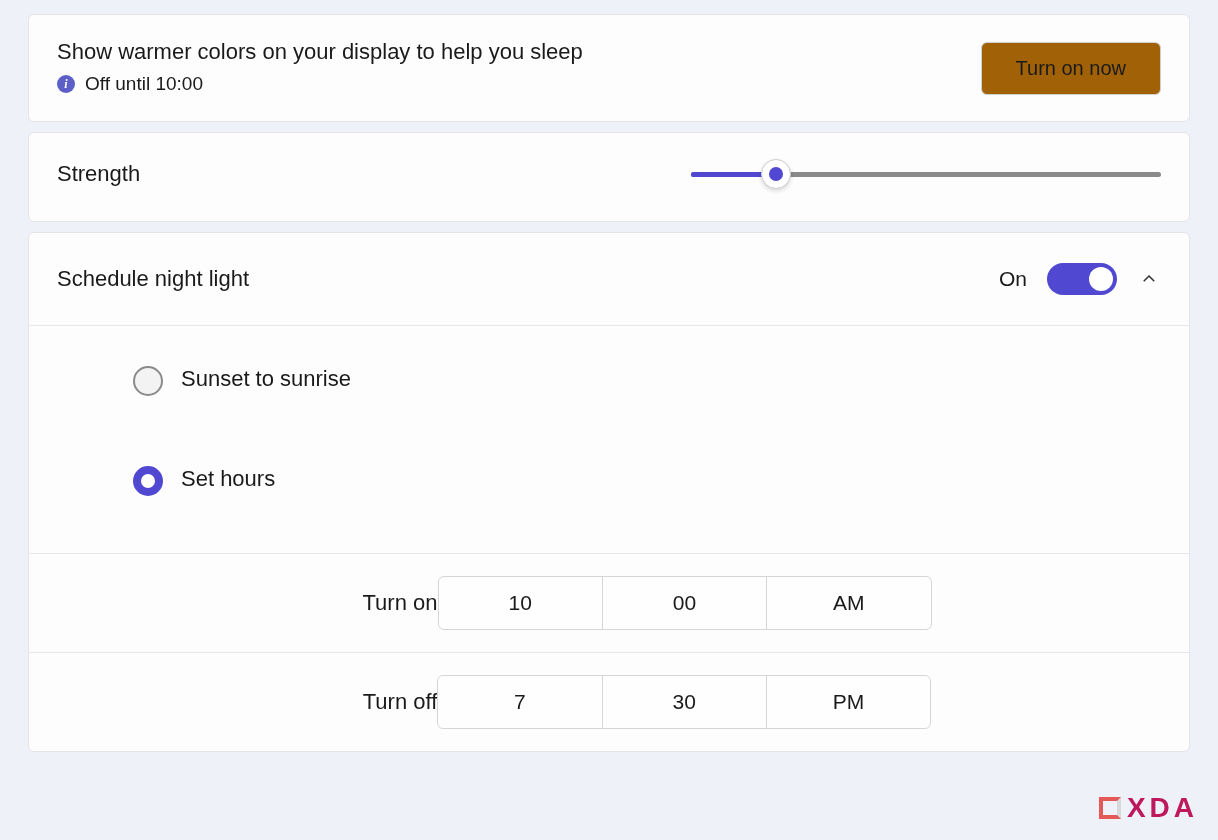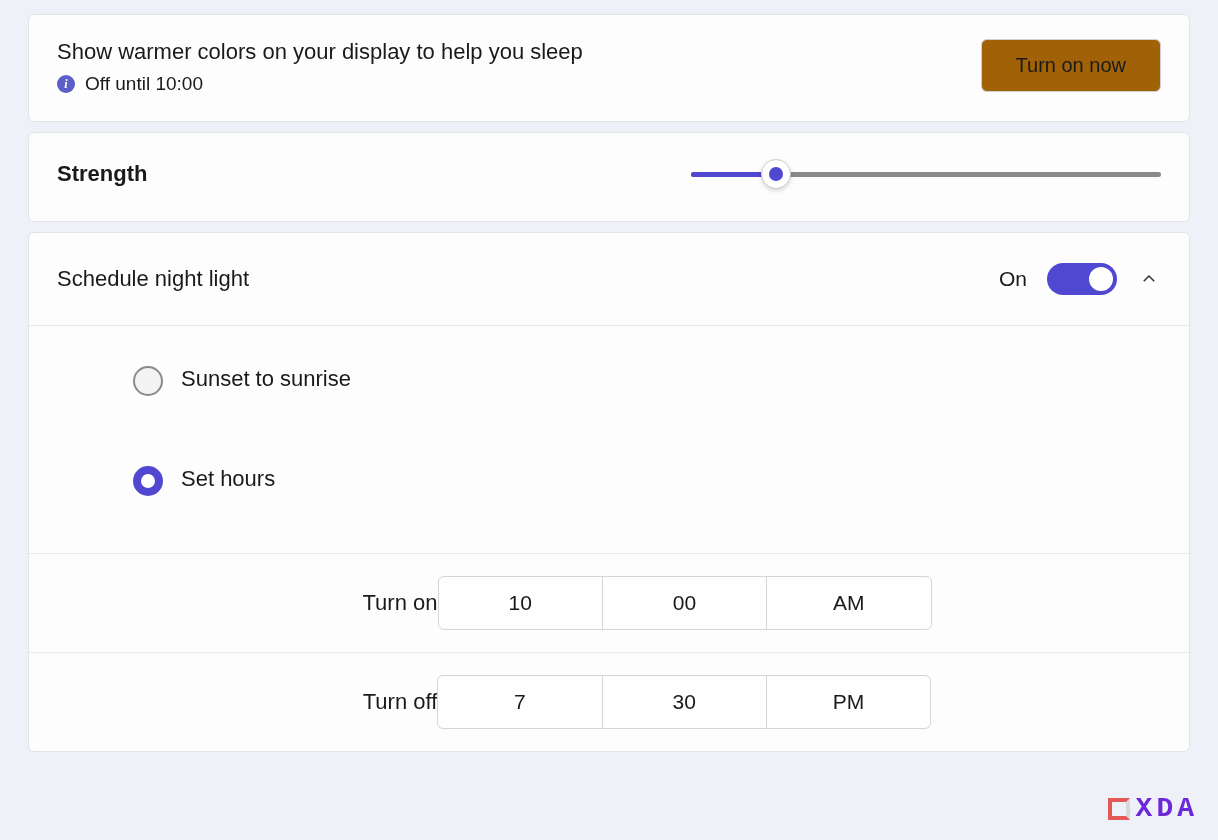--- a/index.html
+++ b/index.html
@@ -17,21 +17,21 @@
     }
     .card {
       background: #fdfdfd;
       border: 1px solid #e4e4e8;
       border-radius: 6px;
       margin-bottom: 10px;
     }
     .card-row {
       padding: 24px 28px 26px 28px;
       display: flex;
-      align-items: flex-start;
+      align-items: flex-end;
       justify-content: space-between;
     }
     .title {
       font-size: 22px;
       font-weight: 400;
       color: #1a1a1a;
       margin-bottom: 8px;
     }
     .status-line {
       display: flex;
@@ -67,21 +67,21 @@
     }
     
     .strength-row {
       padding: 28px 28px 34px 28px;
       display: flex;
       align-items: center;
       justify-content: space-between;
     }
     .strength-label {
       font-size: 22px;
-      font-weight: 700;
+      font-weight: 400;
       text-align: right;
     }
     .slider-wrap {
       flex: 0 0 auto;
       width: 470px;
       position: relative;
       height: 24px;
       display: flex;
       align-items: center;
     }
@@ -239,25 +239,25 @@
       border-right: 1px solid #d6d6d8;
       cursor: pointer;
     }
     .time-seg:last-child {
       border-right: none;
     }
     .watermark {
       position: fixed;
       right: 20px;
       bottom: 16px;
-      font-family: Liberation Mono, monospace;
+      font-family: Liberation Sans, sans-serif;
       font-size: 28px;
       font-weight: bold;
       letter-spacing: 4px;
-      color: #6d28d9;
+      color: #be185d;
       display: flex;
       align-items: center;
       gap: 6px;
     }
     .watermark-box {
       width: 22px;
       height: 22px;
       border: 4px solid #e45858;
       border-right: 4px solid #d8d8d8;
       display: inline-block;

